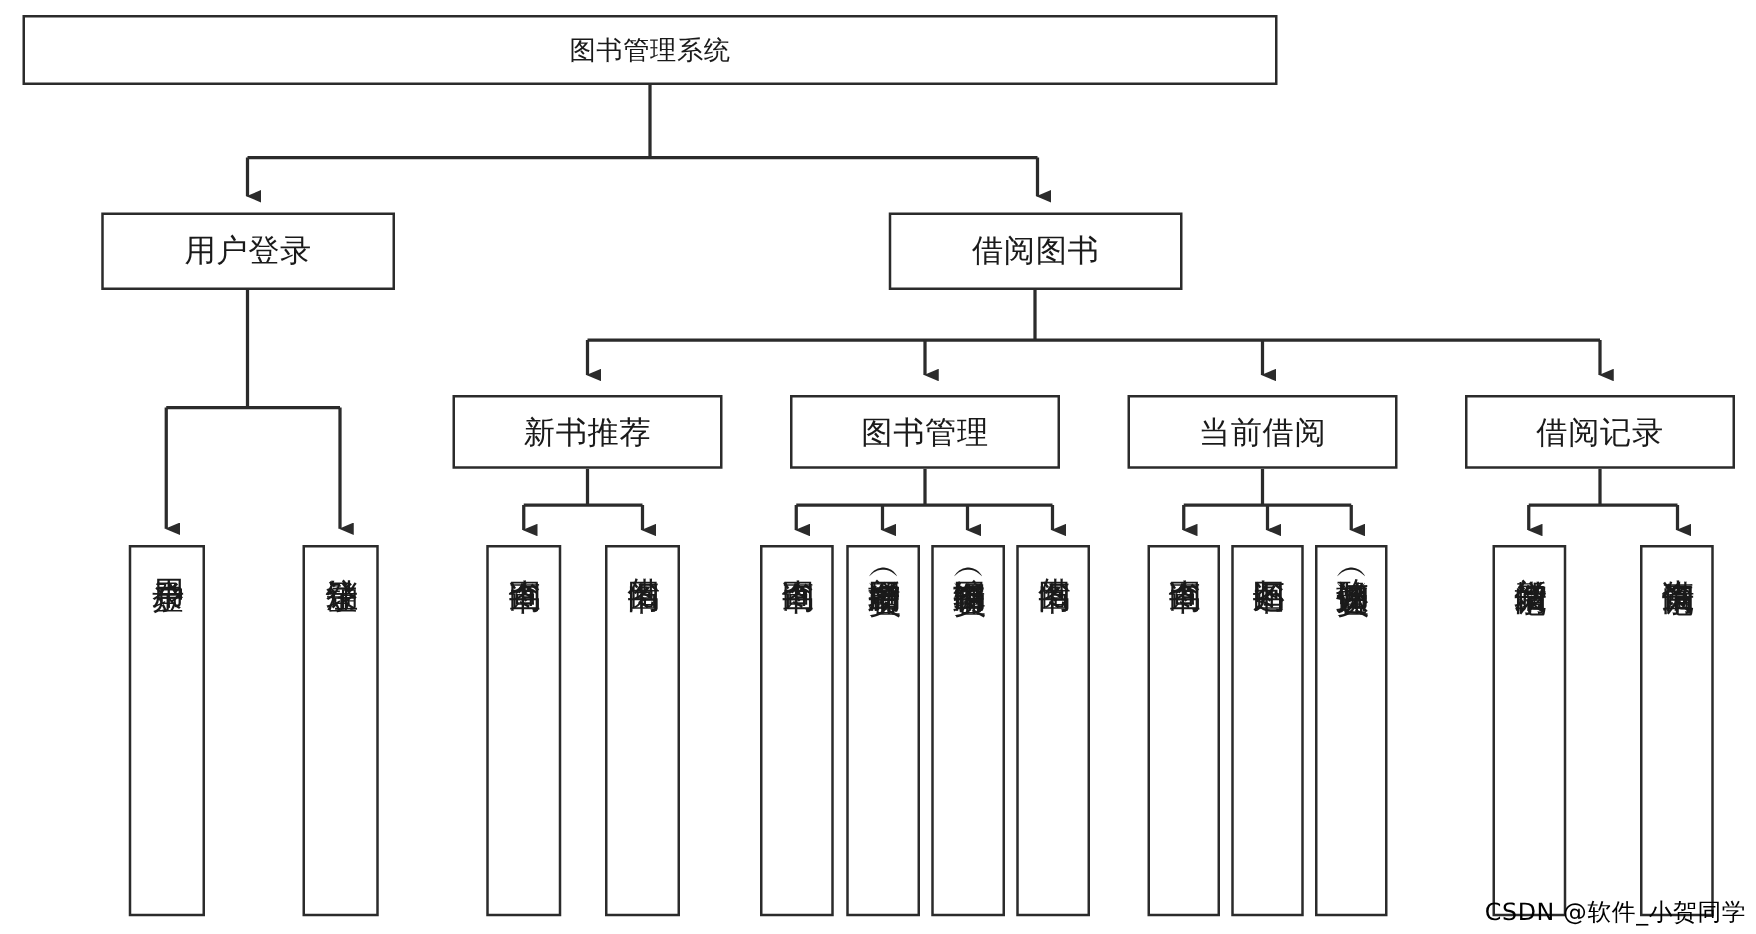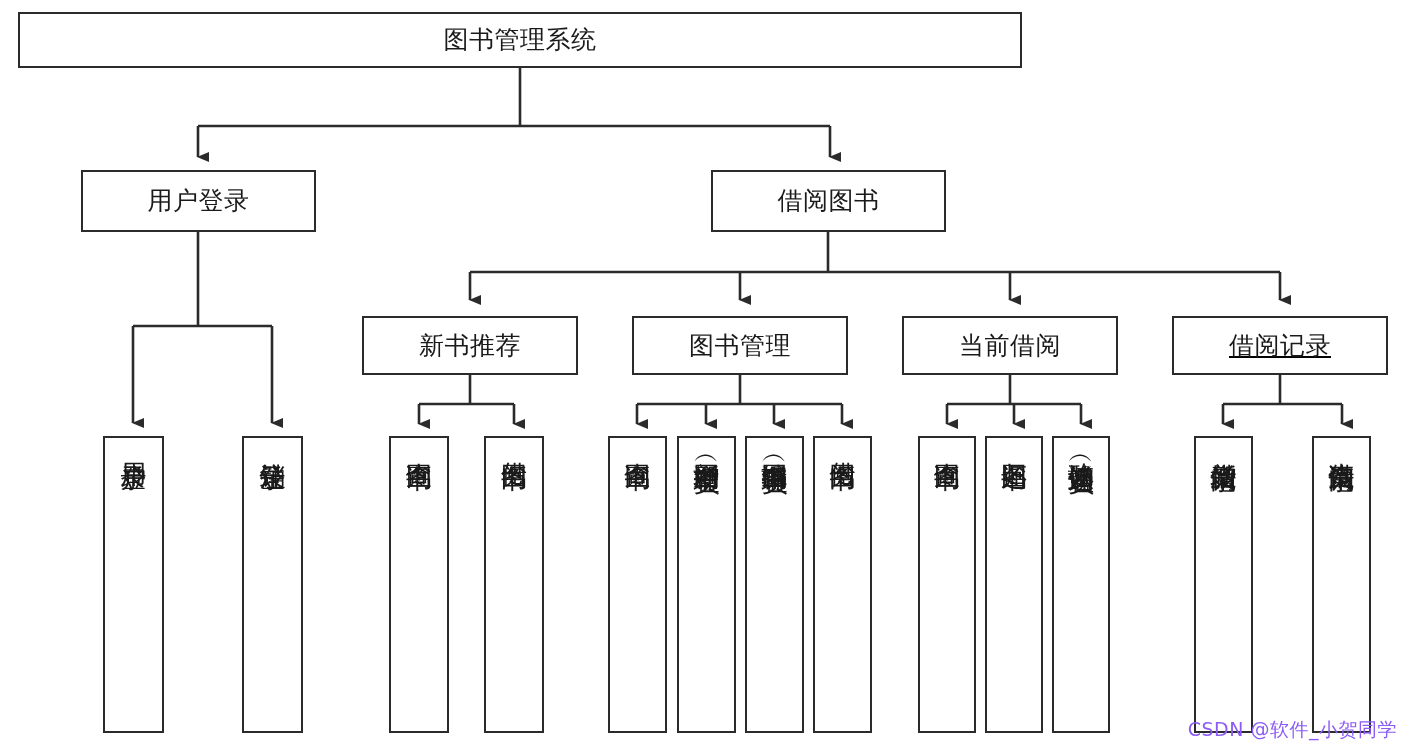--- a/index.html
+++ b/index.html
@@ -42,42 +42,42 @@
     font-family: "DejaVu Sans", "Liberation Sans", sans-serif;
     line-height: 1.18;
     white-space: nowrap;
     text-align: center;
   }
   .node-horizontal .node-label {
     font-size: 25px;
     letter-spacing: 0.5px;
   }
   .node-root .node-label {
-    font-size: 25px;
+    font-size: 21px;
   }
   .node-vertical {
     align-items: flex-start;
     justify-content: center;
     padding-top: 4px;
   }
   .node-vertical .node-label {
     writing-mode: vertical-rl;
     text-orientation: upright;
     font-size: 26px;
     line-height: 1.04;
     letter-spacing: 1px;
     white-space: nowrap;
     display: block;
   }
   .watermark {
     position: absolute;
     right: 8px;
     bottom: 4px;
     font-size: 19px;
-    color: #8b5cf6;
+    color: #000000;
     font-family: "DejaVu Sans", "Liberation Sans", sans-serif;
     letter-spacing: 0.5px;
     white-space: nowrap;
     pointer-events: none;
   }
 </style>
 </head>
 <body>
 
 <div id="diagram-root">
@@ -146,21 +146,21 @@
 
   <div class="node-box node-horizontal" style="left:362px; top:316px; width:216px; height:59px;">
     <span class="node-label">新书推荐</span>
   </div>
   <div class="node-box node-horizontal" style="left:632px; top:316px; width:216px; height:59px;">
     <span class="node-label">图书管理</span>
   </div>
   <div class="node-box node-horizontal" style="left:902px; top:316px; width:216px; height:59px;align-items:center;">
     <span class="node-label">当前借阅</span>
   </div>
-  <div class="node-box node-horizontal" style="left:1172px; top:316px; width:216px; height:59px;text-decoration:underline;">
+  <div class="node-box node-horizontal" style="left:1172px; top:316px; width:216px; height:59px;">
     <span class="node-label">借阅记录</span>
   </div>
 
   <div class="node-box node-vertical" style="left:103px; top:436px; width:61px; height:297px;">
     <span class="node-label">用户登录</span>
   </div>
   <div class="node-box node-vertical" style="left:242px; top:436px; width:61px; height:297px;">
     <span class="node-label">注销登录</span>
   </div>
 

